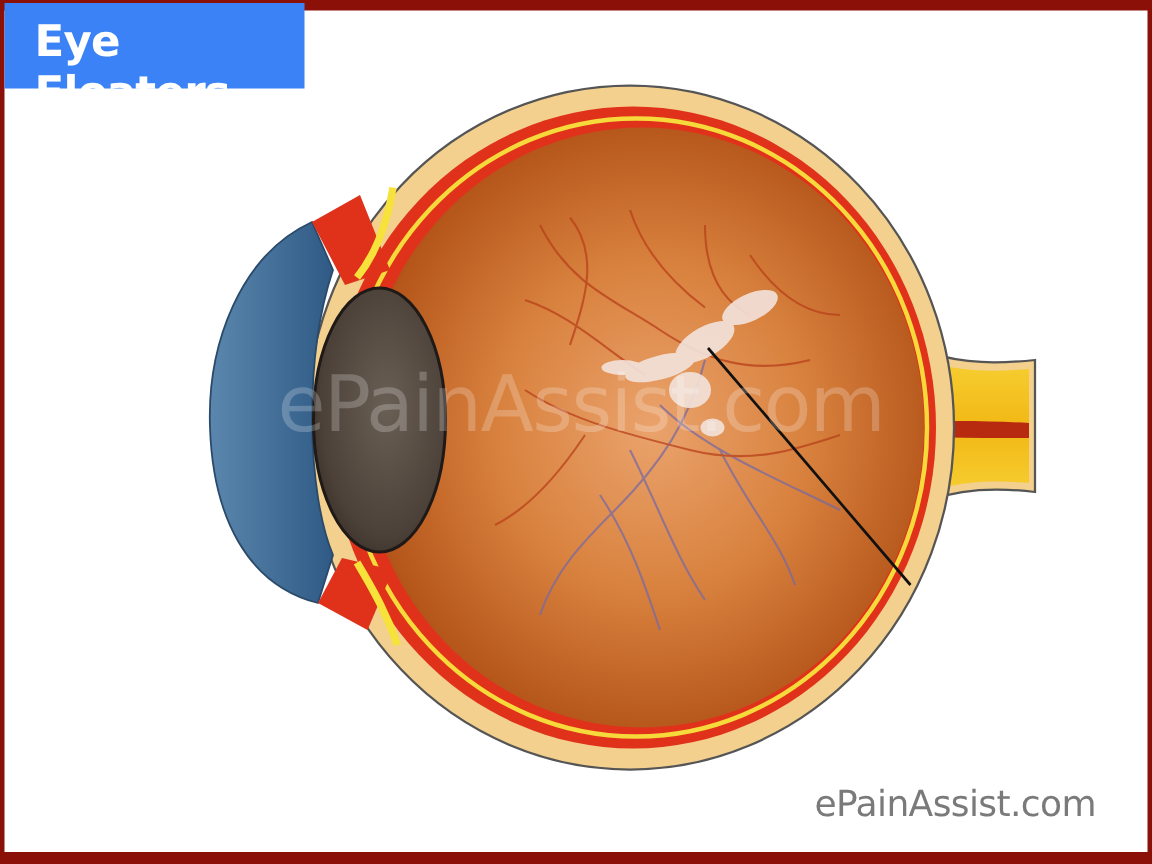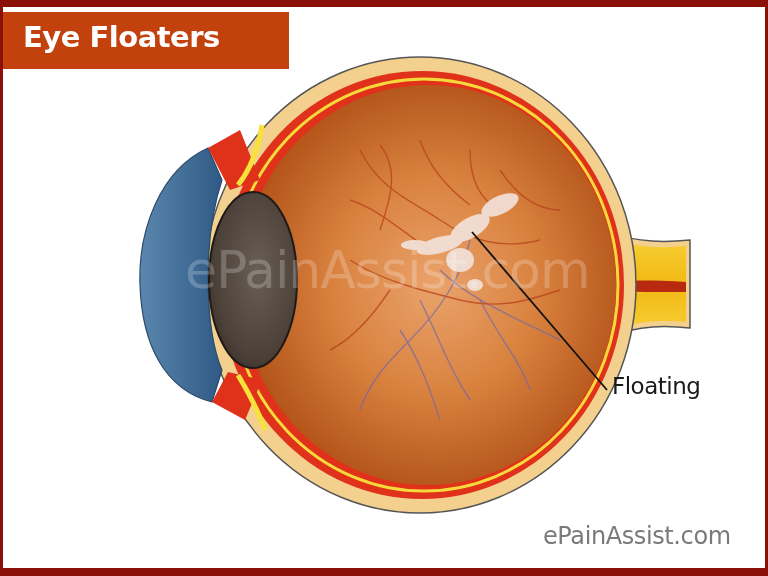--- a/index.html
+++ b/index.html
@@ -1,18 +1,18 @@
 <!DOCTYPE html>
 <html><head>
 <meta charset="utf-8">
 <style>
   html,body{margin:0;padding:0;}
   body{width:768px;height:576px;overflow:hidden;background:#8b1108;font-family:"DejaVu Sans","Liberation Sans",sans-serif;}
   .frame{position:absolute;left:3px;top:7px;width:762px;height:561px;background:#ffffff;overflow:hidden;}
-  .title-bar{position:absolute;left:3px;top:12px;width:286px;height:57px;background:#c2410c;}
+  .title-bar{position:absolute;left:3px;top:2px;width:200px;height:57px;background:#3b82f6;}
   .title-text{position:absolute;left:20px;top:8px;font-family:"DejaVu Sans",sans-serif;font-weight:bold;font-size:29px;color:#ffffff;letter-spacing:-0.5px;}
   .diagram{position:absolute;left:0;top:0;}
   .label{position:absolute;left:612px;top:370px;font-family:"DejaVu Sans",sans-serif;font-size:23px;line-height:32px;color:#1a1a1a;letter-spacing:-0.5px;}
   .brand{position:absolute;left:543px;top:522px;font-family:"DejaVu Sans",sans-serif;font-size:24px;color:#7a7a7a;letter-spacing:-0.4px;}
   .watermark{position:absolute;left:185px;top:240px;font-family:"DejaVu Sans",sans-serif;font-size:52px;color:rgba(255,255,255,0.22);letter-spacing:-1px;pointer-events:none;}
 </style>
 </head>
 <body>
 
 <div class="frame"></div>
@@ -93,16 +93,15 @@
   <ellipse cx="253" cy="280" rx="44" ry="88" fill="url(#lensGrad)" stroke="#1f1a17" stroke-width="2"></ellipse>
 </svg>
 
 <div class="watermark">ePainAssist.com</div>
 
 <div class="title-bar">
   <div class="title-text">Eye Floaters</div>
 </div>
 
 <div class="label">
-  <div>Floating</div>
 </div>
 
 <div class="brand">ePainAssist.com</div>
 
 </body></html>

